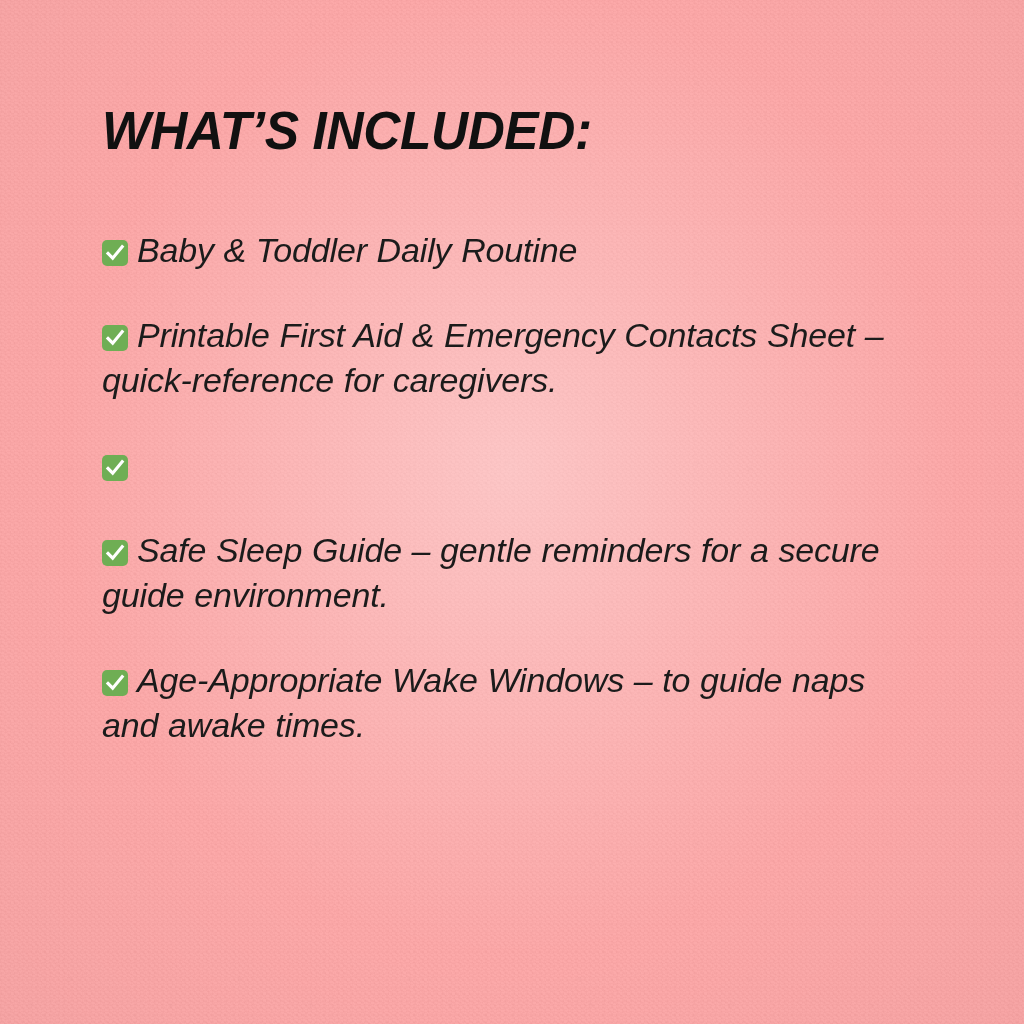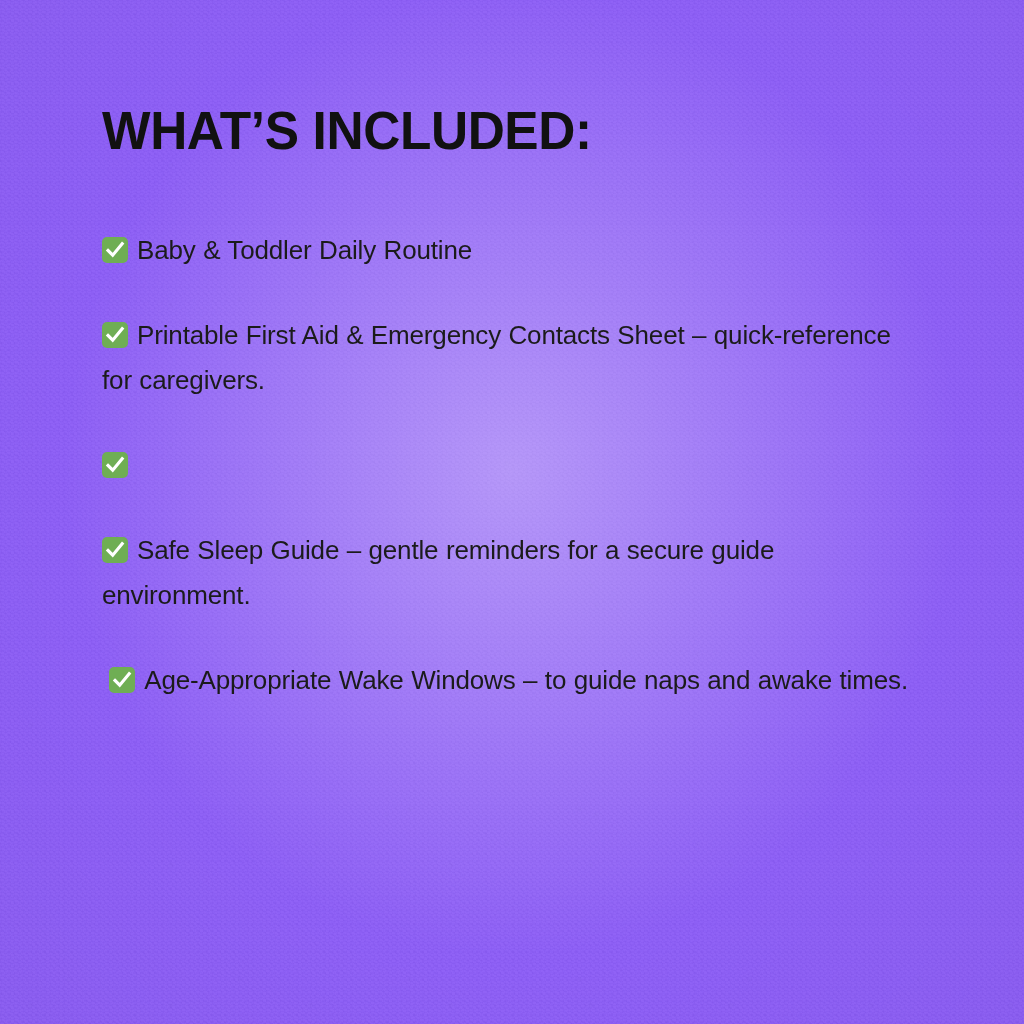--- a/index.html
+++ b/index.html
@@ -13,22 +13,23 @@
     overflow: hidden;
     font-family: "Liberation Sans", sans-serif;
     background: #f6f6f4;
   }
 
   
   #canvas {
     position: relative;
     width: 1024px;
     height: 1024px;
-    background-color: #8b5cf6;
+    background-color: #fca5a5;
     overflow: hidden;
+    font-style: italic;
   }
 
   
   #paper-texture {
     position: absolute;
     inset: 0;
     pointer-events: none;
     opacity: .55;
     background-image:
       repeating-linear-gradient(
@@ -108,30 +109,29 @@
     list-style: none;
     margin: 0;
     padding: 0;
   }
 
   .check-item {
     position: relative;
     margin: 0 0 40px 0;
     padding: 0;
     font-family: "Liberation Sans", sans-serif;
-    font-size: 26px;
+    font-size: 34px;
     line-height: 45px;
     letter-spacing: -0.15px;
     color: #1b1b1b;
     word-spacing: 0.4px;
   }
 
   .check-item:last-child {
     margin-bottom: 0;
-    text-align: right;
   }
 
   .check-box {
     display: inline-block;
     vertical-align: -4px;
     width: 26px;
     height: 26px;
     margin-right: 9px;
     border-radius: 5px;
     background: #6fae54;

